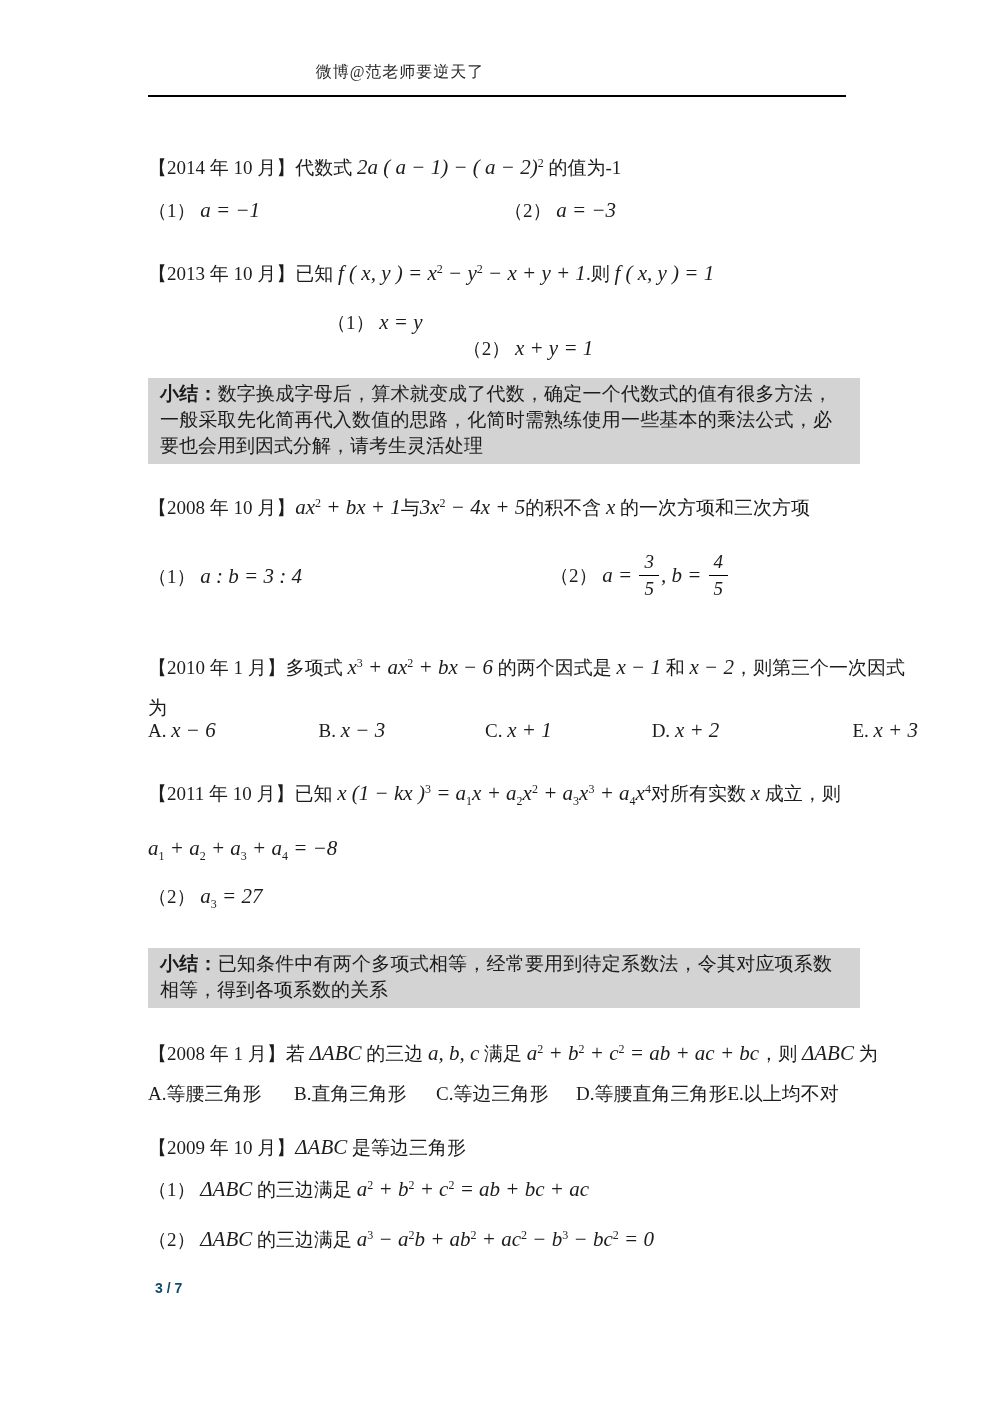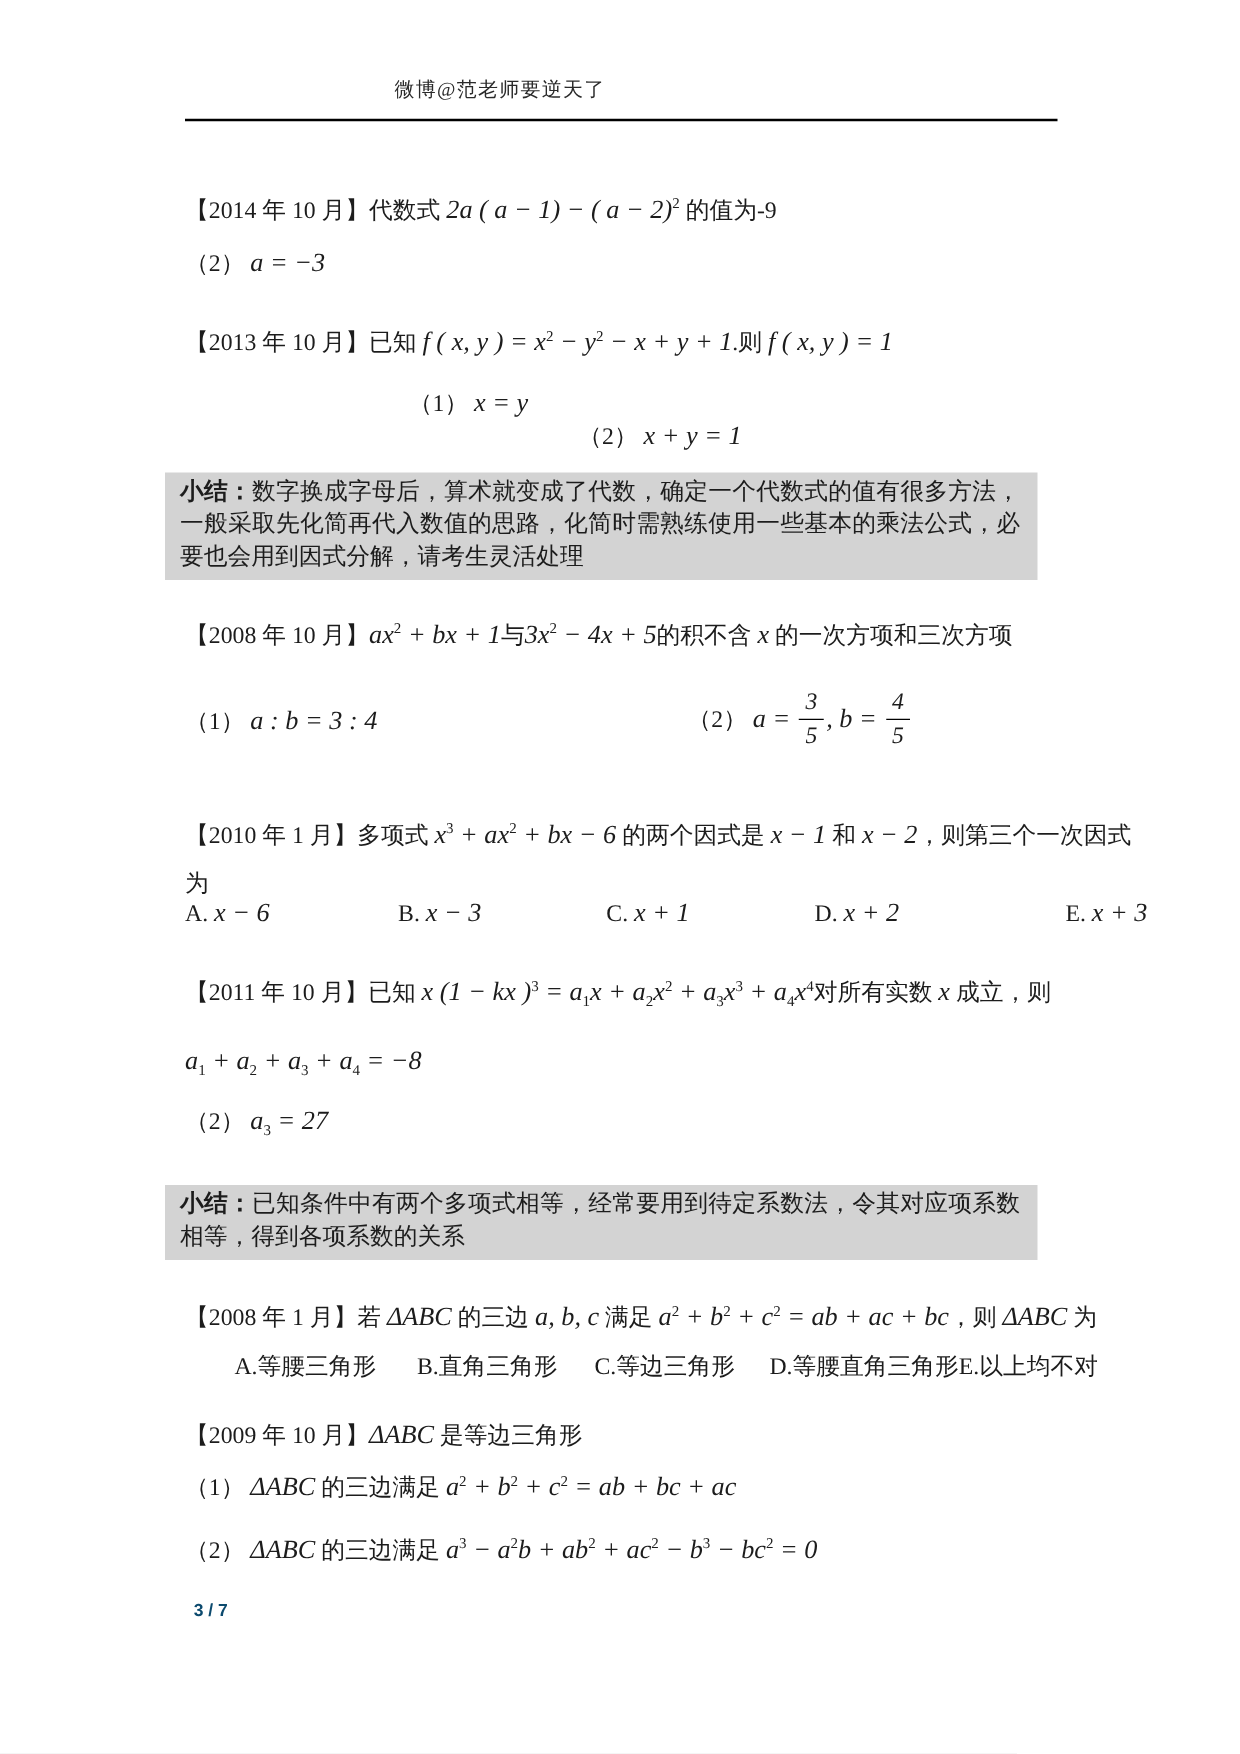--- a/index.html
+++ b/index.html
@@ -51,42 +51,42 @@
 
   
   #p1-title { top: 150px; }
   #p2-title { top: 256px; }
   #p3-title { top: 490px; }
   #p4-title { top: 650px; }
   #p4-line2 { top: 696px; line-height: 24px; }
   #p5-title { top: 776px; }
   #p5-line2 { top: 834px; line-height: 28px; }
   #p6-title { top: 1036px; }
-  #p6-opts  { top: 1082px; line-height: 24px; justify-content: center; }
+  #p6-opts  { top: 1082px; line-height: 24px; }
   #p7-title { top: 1130px; }
   #p7-opt1  { top: 1172px; }
   #p7-opt2  { top: 1222px; }
 
   
   .mc { left: 148px; width: 770px; display: flex; }
   .mc .mco { white-space: nowrap; font-size: 19px; }
   #p4-opts { top: 718px; gap: 28px; }
   #p4-opts .mco:nth-child(1) { width: 146px; }
   #p4-opts .mco:nth-child(2) { width: 142px; }
   #p4-opts .mco:nth-child(3) { width: 142px; }
   #p4-opts .mco:nth-child(4) { width: 177px; }
   #p6-opts .mco:nth-child(1) { width: 146px; }
   #p6-opts .mco:nth-child(2) { width: 142px; }
   #p6-opts .mco:nth-child(3) { width: 140px; }
 
   
   .summary {
-    left: 132px; width: 672px;
+    left: 148px; width: 672px;
     background: #d3d3d3;
-    padding: 3px 14px 5px 12px;
+    padding: 3px 28px 5px 12px;
     font-size: 19px;
     line-height: 26px;
     text-align: justify;
   }
   #sum1 { top: 378px; }
   #sum2 { top: 948px; }
   .sum-label { font-weight: bold; }
 
   
   .frac {
@@ -113,22 +113,23 @@
   }
 </style>
 </head>
 <body>
 
 <div class="page">
 
   <div class="abs" id="hdr-title">微博@范老师要逆天了</div>
   <div class="abs" id="hdr-rule"></div>
 
-  <div class="abs tline" id="p1-title"><span class="seg-cn">【2014 年 10 月】代数式 </span><span class="seg-m">2a ( a − 1) − ( a − 2)</span><sup class="seg-sup">2</sup><span class="seg-cn"> 的值为-9</span></div>
+  <div class="abs tline" id="p1-title"><span class="seg-cn">【2014 年 10 月】代数式 </span><span class="seg-m">2a ( a − 1) − ( a − 2)</span><sup class="seg-sup">2</sup><span class="seg-cn"> 的值为-1</span></div>
   <div class="abs row" id="p1-opts">
+    <div class="opt c1"><span class="seg-cn">（1） </span><span class="seg-m">a = −1</span></div>
     <div class="opt"><span class="seg-cn">（2） </span><span class="seg-m">a = −3</span></div>
   </div>
 
   <div class="abs tline" id="p2-title"><span class="seg-cn">【2013 年 10 月】已知 </span><span class="seg-m">f ( x, y ) = x</span><sup class="seg-sup">2</sup><span class="seg-m"> − y</span><sup class="seg-sup">2</sup><span class="seg-m"> − x + y + 1</span><span class="seg-cn">.则 </span><span class="seg-m">f ( x, y ) = 1</span></div>
   <div class="abs row" id="p2-opts">
     <div class="opt c1"><span class="seg-cn">（1） </span><span class="seg-m">x = y</span></div>
     <div class="opt"><span class="seg-cn">（2） </span><span class="seg-m">x + y = 1</span></div>
   </div>
 
   <div class="abs summary" id="sum1">

